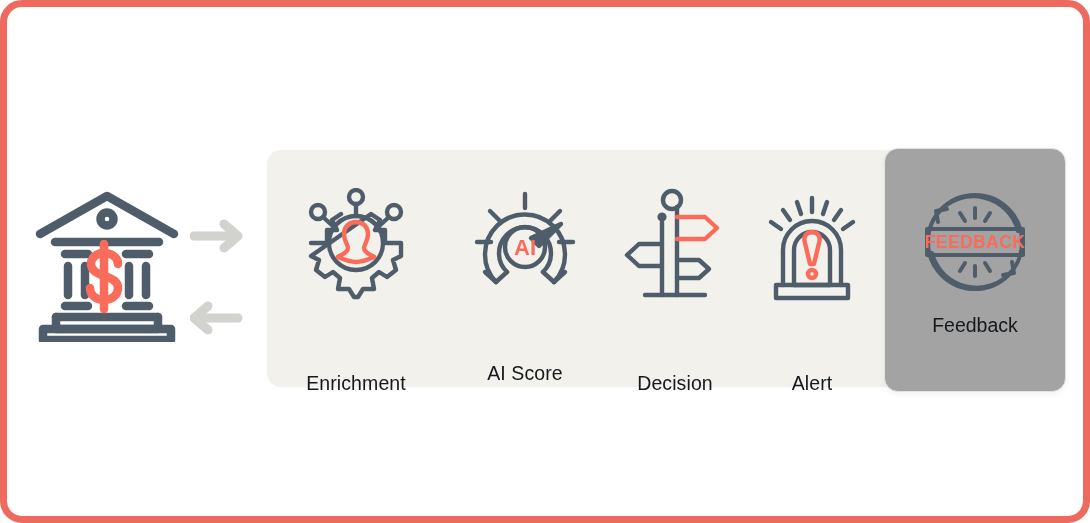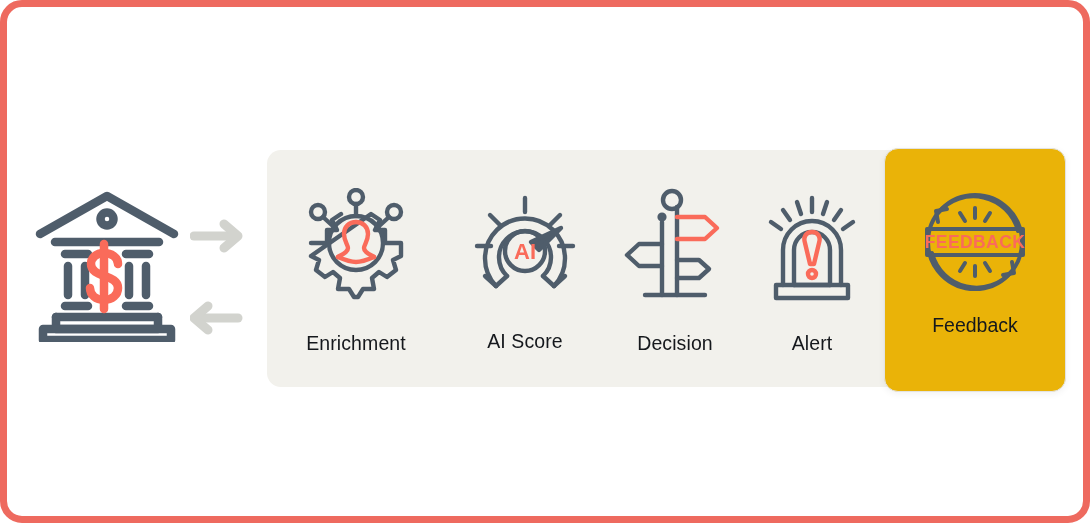--- a/index.html
+++ b/index.html
@@ -81,20 +81,21 @@
 
   
   .step {
     position: absolute;
     top: 38px;
     width: 150px;
     height: 165px;
     display: flex;
     flex-direction: column;
     align-items: center;
+    gap: 40px;
   }
   .step .icon-wrap {
     width: 120px;
     height: 118px;
     display: flex;
     align-items: center;
     justify-content: center;
   }
   .step .step-label {
     margin-top: 28px;
@@ -109,21 +110,21 @@
   #step-decision   { left: 333px; }
   #step-alert      { left: 470px; }
 
   
   #feedback-card {
     position: absolute;
     left: 884px;
     top: 148px;
     width: 180px;
     height: 242px;
-    background: #eab308;
+    background: #a3a3a3;
     border: 1px solid #e3e3e1;
     border-radius: 14px;
     box-shadow: 0 2px 7px rgba(0,0,0,0.055);
     display: flex;
     flex-direction: column;
     align-items: center;
   }
   #feedback-card .icon-wrap {
     margin-top: 35px;
     width: 126px;

